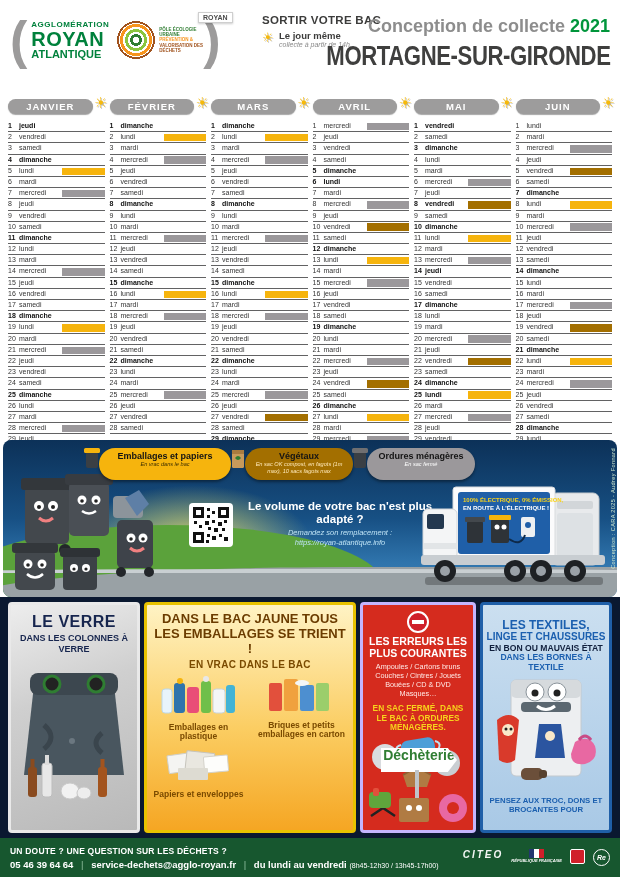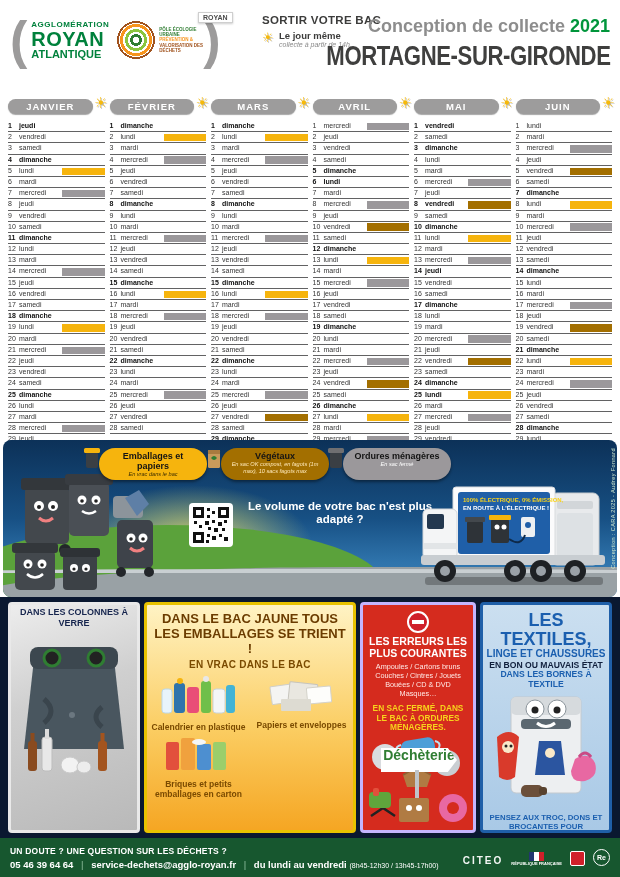--- a/index.html
+++ b/index.html
@@ -60,21 +60,21 @@
   .grass{position:absolute;left:-50px;bottom:-48px;width:430px;height:120px;border-radius:50%;background:#5BA23B;}
   .road{position:absolute;left:-30px;bottom:0;width:700px;height:30px;background:#99A1A5;
      border-top-left-radius:100% 55px;}
   .curb{position:absolute;left:-30px;bottom:24px;width:700px;height:4px;background:#C9CFD2;
      border-radius:100% / 100% 100% 0 0;}
   .pills{position:absolute;left:96px;top:8px;display:flex;gap:14px;}
   .pill{position:relative;height:32px;border-radius:16px;padding:3px 9px 3px 9px;box-sizing:border-box;
      box-shadow:0 2px 3px rgba(0,0,0,.4);}
   .pill .t{font-size:9px;font-weight:bold;color:#141414;text-align:center;}
   .pill .s{font-size:5.6px;font-style:italic;text-align:center;line-height:1.2;}
-  .pill-emb{background:#F6B40D;width:108px;} .pill-emb .s{color:#3d2e00;}
+  .pill-emb{background:#F6B40D;width:132px;} .pill-emb .s{color:#3d2e00;}
   .pill-veg{background:#A36F00;width:108px;} .pill-veg .s{color:#ffe9b8;}
   .pill-om{background:#9B989B;width:108px;}  .pill-om .s{color:#ffffff;}
   .pill-icon{position:absolute;left:-16px;top:-4px;}
   .qr-wrap{position:absolute;left:186px;top:63px;width:44px;height:44px;background:#fff;border-radius:4px;
      padding:3px;box-sizing:border-box;}
   .volume{position:absolute;left:242px;top:60px;width:190px;text-align:center;}
   .volume .vt{font-size:11.5px;font-weight:bold;color:#fff;line-height:1.15;}
   .volume .vs{font-size:7.5px;font-style:italic;color:#BFE3F5;margin-top:2px;line-height:1.25;}
   .truck{position:absolute;right:8px;bottom:4px;}
   .credit{position:absolute;right:1px;top:8px;writing-mode:vertical-rl;transform:rotate(180deg);
@@ -101,35 +101,35 @@
   .no-entry::after{content:"";position:absolute;left:3px;top:7px;width:12px;height:4px;background:#fff;}
   .pr-t{font-size:10.5px;font-weight:bold;line-height:1.15;}
   .pr-list{font-size:7.3px;line-height:1.25;margin:3px 5px 0;color:#FFE9E6;}
   .pr-warn{font-size:8.3px;font-weight:bold;color:#F8D21C;line-height:1.2;margin:5px 8px 0;}
   .sign{position:absolute;left:18px;bottom:58px;width:76px;height:24px;background:#fff;color:#2F7D32;
      font-size:14px;font-weight:bold;line-height:14px;
      clip-path:polygon(0 0,88% 0,100% 50%,88% 100%,0 100%);}
   .sign-post{position:absolute;left:52px;bottom:18px;width:4px;height:42px;background:#BFC5C9;}
   .panel-bleu{left:480px;width:132px;border:3px solid #1F5FA8;
      background:linear-gradient(180deg,#CBDFF0 0%,#A9C9E6 100%);text-align:center;}
-  .pb-t1{font-size:18px;font-weight:bold;color:#1B5FAF;margin-top:6px;line-height:1.05;}
+  .pb-t1{font-size:12px;font-weight:bold;color:#1B5FAF;margin-top:14px;line-height:1.05;}
   .pb-t2{font-size:10px;font-weight:bold;color:#1B5FAF;line-height:1.05;}
   .pb-t3{font-size:8.6px;font-weight:bold;color:#101F3C;margin-top:1px;}
   .pb-t4{font-size:8.6px;font-weight:bold;color:#1B5FAF;line-height:1.1;text-align:center;}
   .pb-b1{font-size:7.8px;font-weight:bold;color:#1B5FAF;line-height:1.15;margin-top:3px;}
   .pb-b2{font-size:8.2px;font-weight:bold;color:#101F3C;margin-top:32px;}
 
   
   .footer{position:absolute;bottom:0;left:0;width:620px;height:39px;background:#17572F;color:#fff;
      display:flex;align-items:center;justify-content:space-between;padding:0 10px;box-sizing:border-box;}
   .ft-q{font-size:8.5px;font-weight:bold;letter-spacing:.2px;}
   .ft-line{font-size:9.5px;margin-top:3px;}
   .ft-line .sep{color:#8FBF9F;margin:0 5px;}
   .ft-line .small{font-size:7px;font-weight:normal;}
-  .ft-logos{display:flex;align-items:flex-end;gap:8px;}
+  .ft-logos{display:flex;align-items:flex-start;gap:8px;font-style:italic;}
   .citeo{font-size:10px;letter-spacing:2px;color:#fff;font-weight:bold;opacity:.95;}
   .rf{display:flex;flex-direction:column;align-items:center;font-size:4px;font-weight:bold;line-height:1.1;}
   .rf-flag{display:flex;width:15px;height:9px;margin-bottom:1px;}
   .rf-flag span{flex:1;} .rf-b{background:#23366F;} .rf-w{background:#fff;} .rf-r{background:#D0202A;}
   .redbadge{width:13px;height:13px;background:#D0202A;border-radius:2px;border:1px solid #fff;}
   .relogo{width:17px;height:17px;border:1.5px solid #fff;border-radius:50%;font-size:7px;font-weight:bold;
      display:flex;align-items:center;justify-content:center;box-sizing:border-box;}
 </style>
 </head>
 <body>
@@ -517,20 +517,24 @@
           <rect x="15" y="28" width="3" height="3"></rect>
             <rect x="20" y="30" width="4" height="4"></rect>
             <rect x="27" y="28" width="3" height="3"></rect>
           <rect x="32" y="31" width="4" height="4"></rect>
             <rect x="14" y="34" width="3" height="3"></rect>
         </g>
       </svg>
     </div>
     <div class="volume">
       <div class="vt">Le volume de votre bac n'est plus adapté ?</div>
+      <div class="vs">
+        <span>Demandez son remplacement :</span><br>
+        <span>https://royan-atlantique.info</span>
+      </div>
     </div>
 
     <svg class="truck" width="190" height="112" viewBox="0 0 190 112">
       <rect x="6" y="96" width="178" height="8" rx="3" fill="rgba(0,0,0,.25)"></rect>
       <rect x="132" y="12" width="48" height="72" rx="6" fill="#E8EAEC" stroke="#C5CACE"></rect>
       <rect x="138" y="20" width="36" height="8" rx="2" fill="#D2D6D9"></rect>
       <rect x="138" y="32" width="36" height="44" rx="3" fill="#DDE1E4"></rect>
       <rect x="34" y="6" width="102" height="74" rx="3" fill="#FBFBFC" stroke="#D8DBDE"></rect>
       <rect x="39" y="11" width="92" height="62" rx="3" fill="#1F5FA8"></rect>
       <text x="44" y="21" font-size="6" font-weight="bold" fill="#F8D21C" font-family="Liberation Sans, sans-serif">100% ÉLECTRIQUE, 0% ÉMISSION,</text>
@@ -557,20 +561,21 @@
       <circle cx="156" cy="90" r="11" fill="#1E2124"></circle>
         <circle cx="156" cy="90" r="5" fill="#9AA1A7"></circle>
     </svg>
 
     <div class="credit">Conception : CARA 2025 - Audrey Fonnard</div>
   </div>
 
   <div class="bottom">
 
     <div class="panel panel-verre">
+      <div class="pv-t1">LE VERRE</div>
       <div class="pv-t2">DANS LES COLONNES À VERRE</div>
       <svg width="120" height="150" viewBox="0 0 120 150">
         <path d="M20 30 L100 30 L110 120 L10 120 Z" fill="#49565F"></path>
         <rect x="16" y="18" width="88" height="22" rx="8" fill="#3C474F"></rect>
         <circle cx="38" cy="29" r="8" fill="#222" stroke="#2F7D32" stroke-width="3"></circle>
         <circle cx="82" cy="29" r="8" fill="#222" stroke="#2F7D32" stroke-width="3"></circle>
         <path d="M30 70 q14 12 0 24" stroke="#3A454D" stroke-width="5" fill="none"></path>
         <path d="M88 78 q-12 10 0 20" stroke="#3A454D" stroke-width="5" fill="none"></path>
         <circle cx="58" cy="86" r="3" fill="#6B7780"></circle>
         <g>
@@ -600,40 +605,40 @@
           <svg width="86" height="44" viewBox="0 0 86 44">
             <rect x="6" y="14" width="10" height="24" rx="3" fill="#E8F4FB" stroke="#BCD8E8"></rect>
               <rect x="18" y="8" width="11" height="30" rx="3" fill="#2F74AC"></rect>
             <rect x="31" y="12" width="12" height="26" rx="3" fill="#E94E77"></rect>
               <rect x="45" y="6" width="10" height="32" rx="3" fill="#6FBF4A"></rect>
             <rect x="57" y="14" width="12" height="24" rx="3" fill="#F4F6F7" stroke="#C9D4DA"></rect>
               <rect x="70" y="10" width="9" height="28" rx="3" fill="#42B3D5"></rect>
             <circle cx="24" cy="6" r="3" fill="#F6B40D"></circle>
               <circle cx="50" cy="4" r="3" fill="#E8E8E8"></circle>
           </svg>
-          <div class="pj-cap">Calendrier en plastique</div>
-        </div>
-        <div class="pj-cell">
-          <svg width="86" height="42" viewBox="0 0 86 42">
-            <rect x="12" y="10" width="26" height="18" rx="1" fill="#F4F4F2" stroke="#CFCFC9" transform="rotate(-8 25 19)"></rect>
-            <rect x="30" y="8" width="28" height="18" rx="1" fill="#E9E7E0" stroke="#C6C4BC" transform="rotate(6 44 17)"></rect>
-            <rect x="48" y="12" width="24" height="16" rx="1" fill="#FDFDFB" stroke="#D4D2CA" transform="rotate(-5 60 20)"></rect>
-            <rect x="22" y="24" width="30" height="12" rx="1" fill="#DDDBD2"></rect>
-          </svg>
-          <div class="pj-cap">Papiers et enveloppes</div>
+          <div class="pj-cap">Emballages en plastique</div>
         </div>
         <div class="pj-cell">
           <svg width="86" height="42" viewBox="0 0 86 42">
             <rect x="10" y="8" width="13" height="28" rx="2" fill="#E2503C"></rect>
               <rect x="25" y="4" width="14" height="32" rx="2" fill="#F0A13E"></rect>
             <rect x="41" y="10" width="14" height="26" rx="2" fill="#4D8FD0"></rect>
               <rect x="57" y="8" width="13" height="28" rx="2" fill="#9BCE6B"></rect>
             <ellipse cx="43" cy="8" rx="7" ry="3" fill="#F4F6F7"></ellipse>
           </svg>
           <div class="pj-cap">Briques et petits emballages en carton</div>
+        </div>
+        <div class="pj-cell">
+          <svg width="86" height="42" viewBox="0 0 86 42">
+            <rect x="12" y="10" width="26" height="18" rx="1" fill="#F4F4F2" stroke="#CFCFC9" transform="rotate(-8 25 19)"></rect>
+            <rect x="30" y="8" width="28" height="18" rx="1" fill="#E9E7E0" stroke="#C6C4BC" transform="rotate(6 44 17)"></rect>
+            <rect x="48" y="12" width="24" height="16" rx="1" fill="#FDFDFB" stroke="#D4D2CA" transform="rotate(-5 60 20)"></rect>
+            <rect x="22" y="24" width="30" height="12" rx="1" fill="#DDDBD2"></rect>
+          </svg>
+          <div class="pj-cap">Papiers et enveloppes</div>
         </div>
       </div>
     </div>
 
     <div class="panel panel-rouge">
       <div class="no-entry"></div>
       <div class="pr-t">LES ERREURS LES PLUS COURANTES</div>
       <div class="pr-list">Ampoules / Cartons bruns Couches / Cintres / Jouets Bouées / CD &amp; DVD Masques…</div>
       <div class="pr-warn">EN SAC FERMÉ, DANS LE BAC À ORDURES MÉNAGÈRES.</div>
       <svg width="110" height="52" viewBox="0 0 110 52" style="margin-top:2px">

